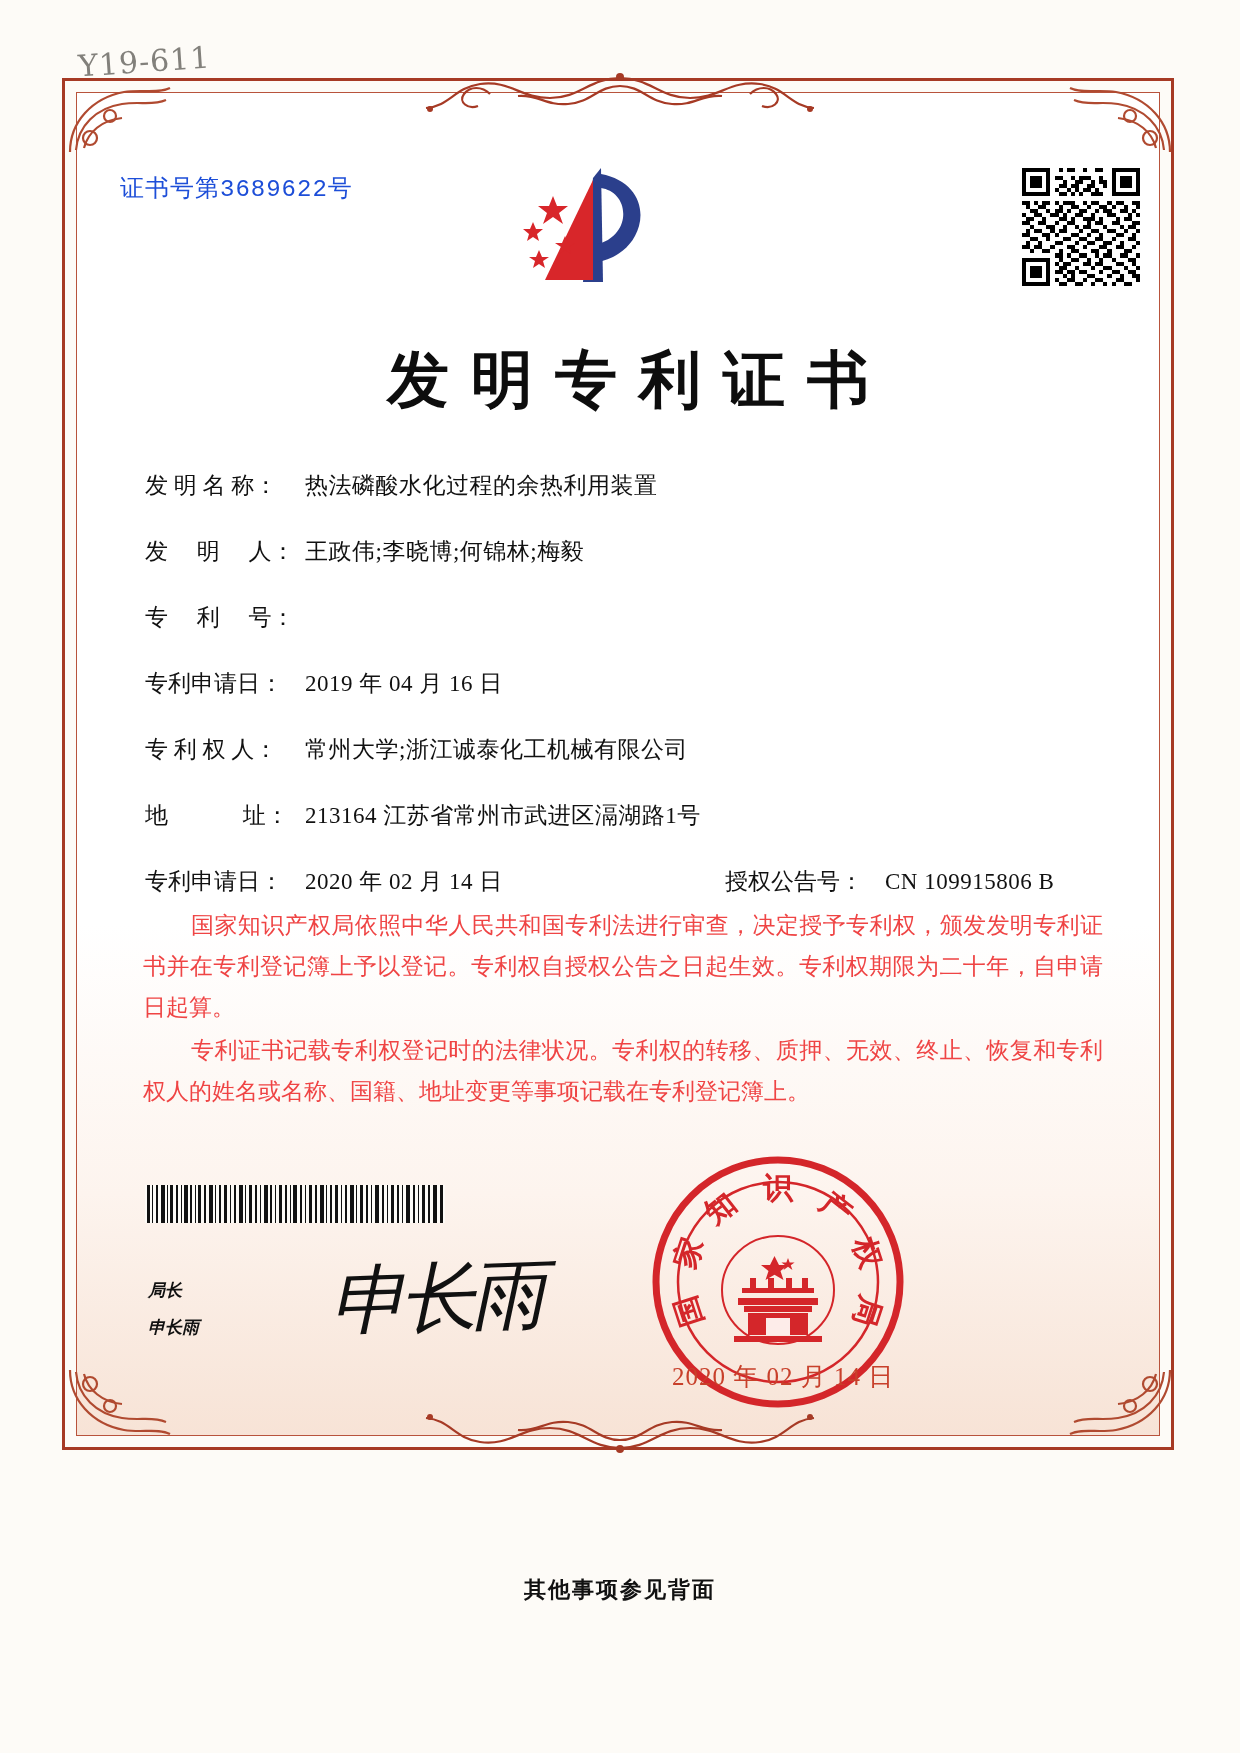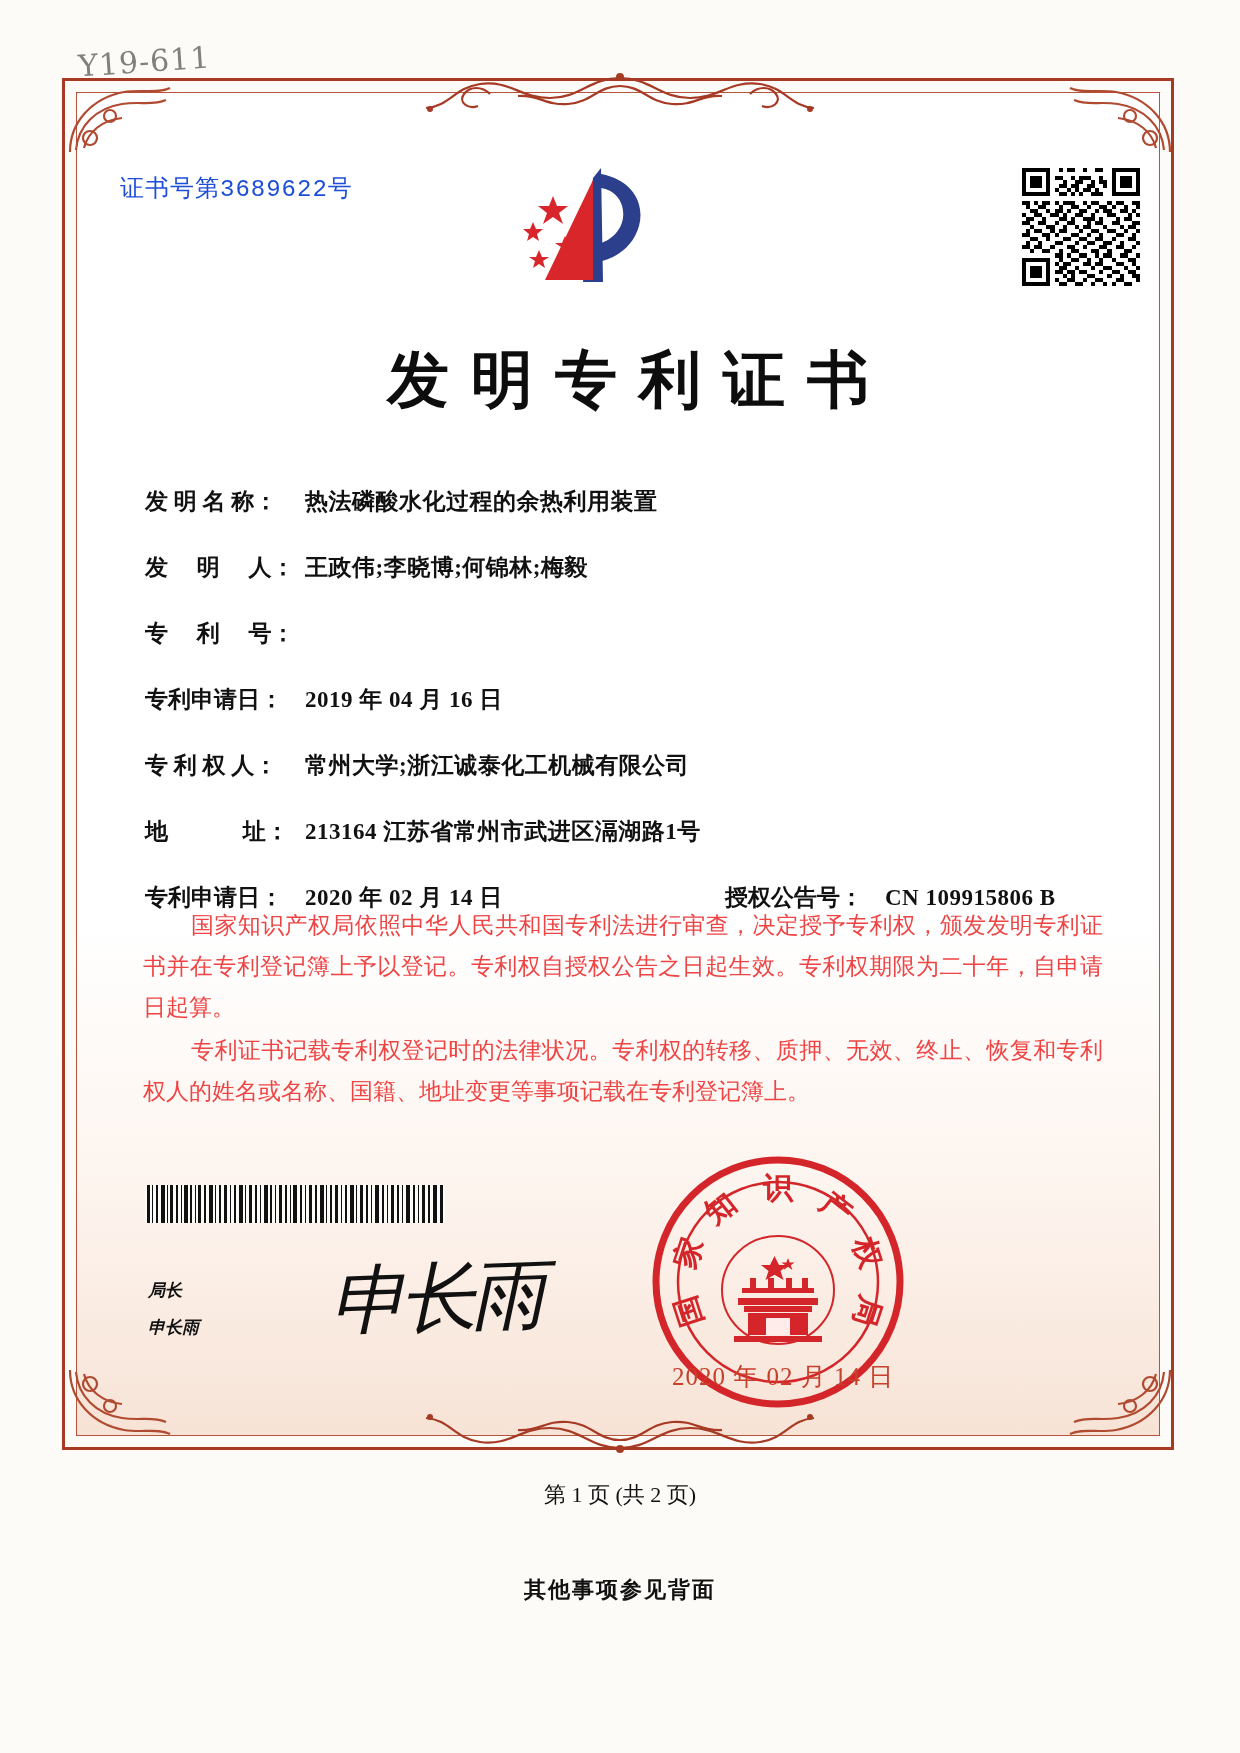--- a/index.html
+++ b/index.html
@@ -117,23 +117,22 @@
     font-weight: bold;
     letter-spacing: 22px;
     text-indent: 22px;
     color: #0d0d0d;
     font-family: "DejaVu Serif", "Liberation Serif", serif;
     padding-left: 16px;
   }
   .fields {
     position: absolute;
     left: 145px;
-    top: 486px;
+    top: 470px;
     width: 950px;
-    font-weight: bold;
   }
   .field-row {
     display: flex;
     align-items: baseline;
     margin-bottom: 35px;
     font-size: 23px;
     color: #111;
   }
   .field-label {
     width: 160px;
@@ -679,16 +678,15 @@
           <rect x="-10" y="-14" width="6" height="12"></rect>
           <rect x="8" y="-14" width="6" height="12"></rect>
           <rect x="24" y="-14" width="6" height="12"></rect>
         </g>
       </g>
     </svg>
   </div>
 
   <div class="seal-date">2020 年 02 月 14 日</div>
 
-  <div class="page-no">第 1 页 (共 2 页)</div>
   <div class="footer-note">其他事项参见背面</div>
 
 </div>
 
 </body></html>

